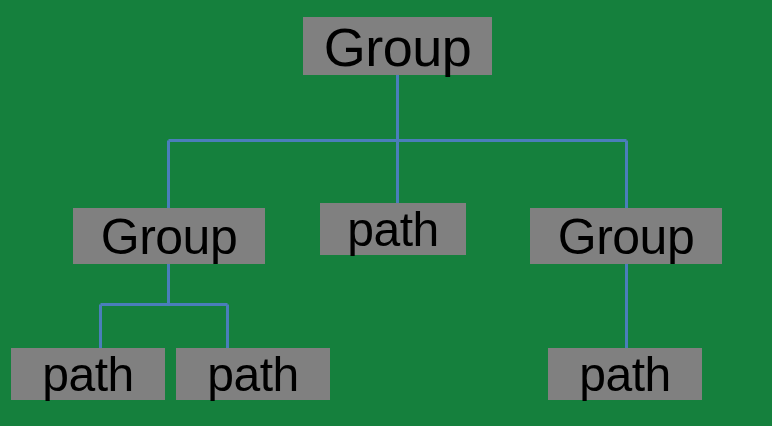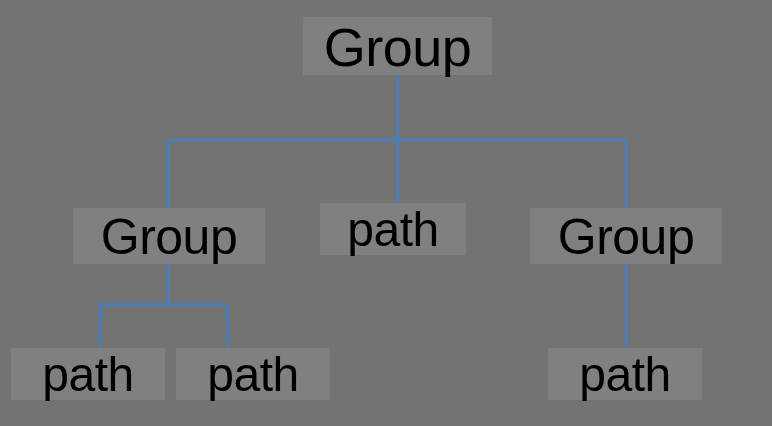--- a/index.html
+++ b/index.html
@@ -4,21 +4,21 @@
 <style>
   html, body {
     margin: 0;
     padding: 0;
     background: #ffffff;
   }
   #canvas {
     position: relative;
     width: 772px;
     height: 426px;
-    background: #737373;
+    background: #15803d;
     overflow: hidden;
     font-family: "Liberation Sans", sans-serif;
   }
   #connector-layer {
     position: absolute;
     left: 0;
     top: 0;
     width: 772px;
     height: 426px;
     pointer-events: none;

